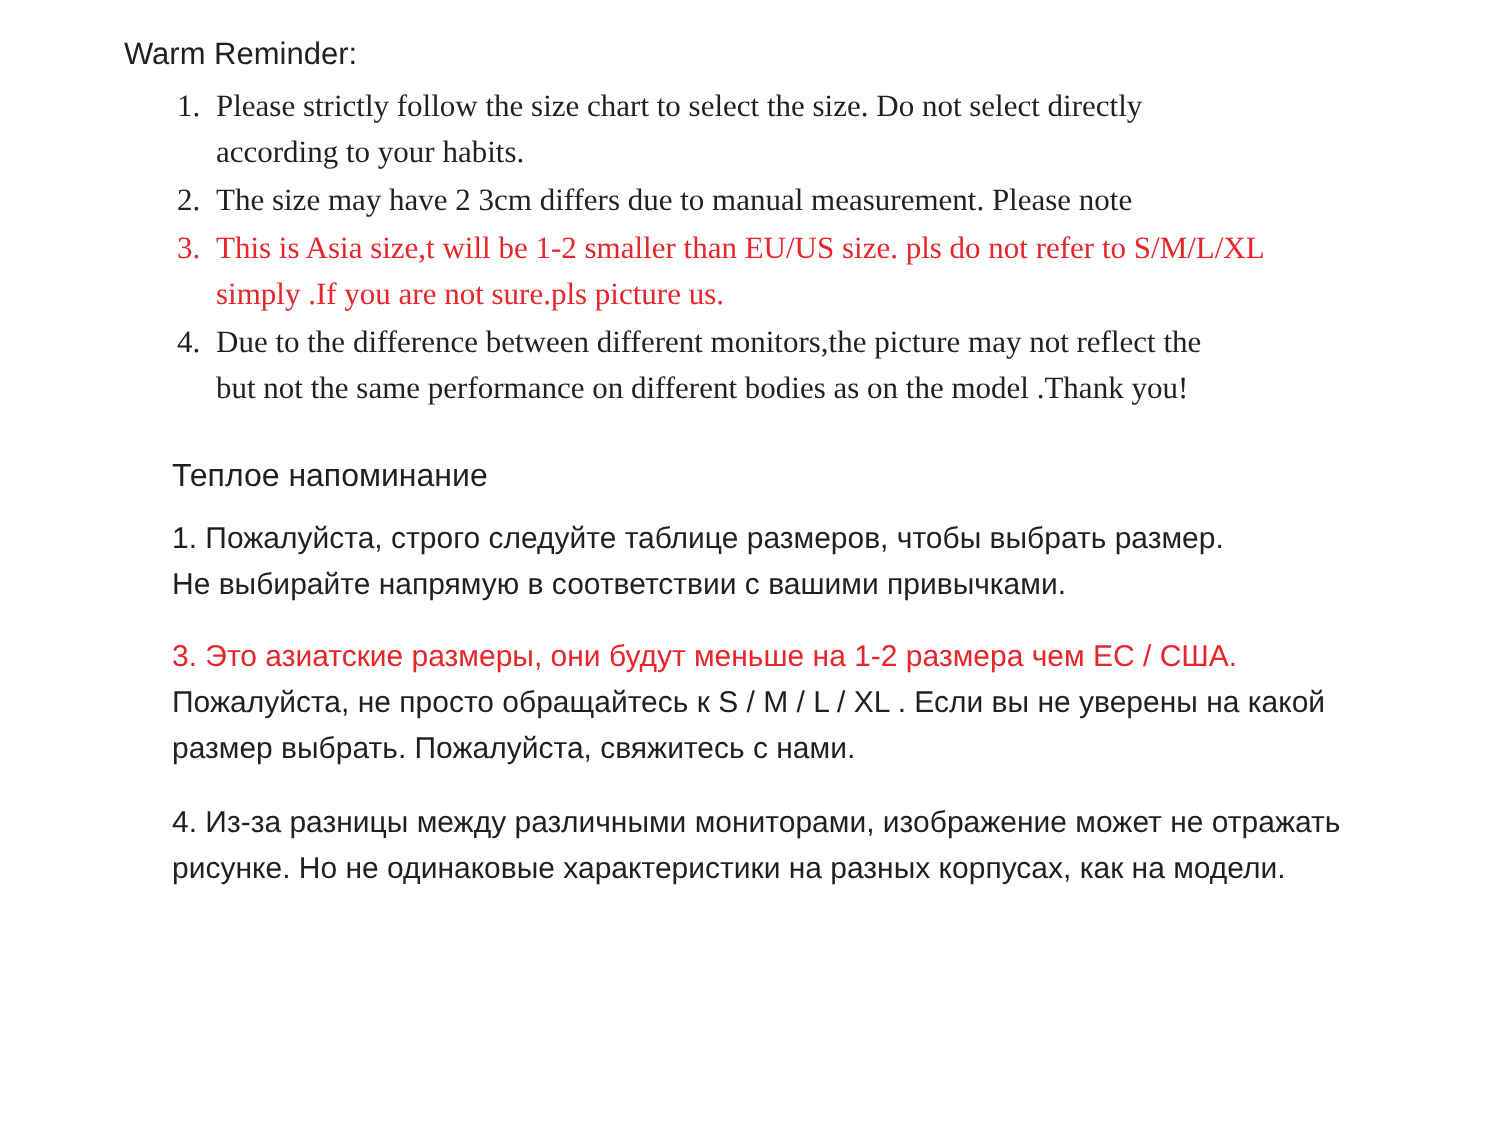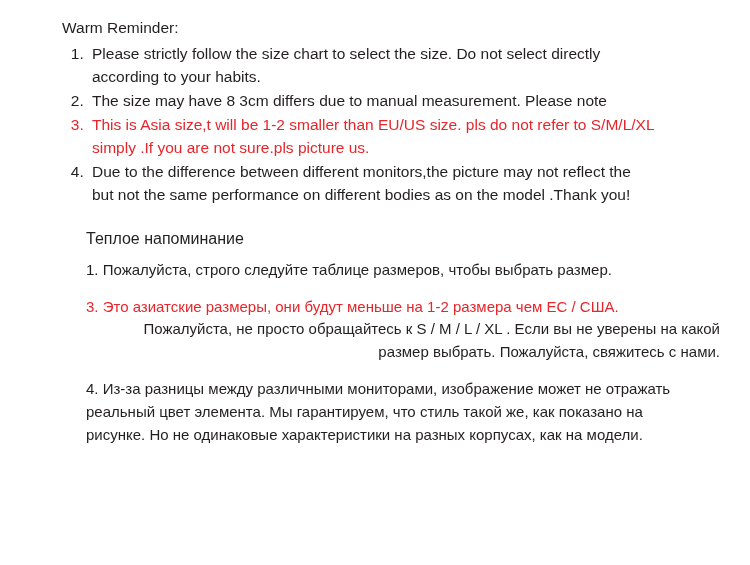--- a/index.html
+++ b/index.html
@@ -28,22 +28,23 @@
     color: #231f20;
   }
   ol.en-list {
     margin: 0;
     padding: 0 0 0 26px;
     list-style-type: decimal;
     font-size: 15.5px;
     line-height: 1.48;
   }
   ol.en-list > li {
-    margin: 0 0 1px 0;
+    margin: 0 0 1px 16px;
     padding-left: 4px;
+    font-family: Liberation Serif, serif;
   }
   ol.en-list > li::marker {
     color: inherit;
   }
   li.red {
     color: #e8252a;
   }
   .ru-block {
     margin-top: 22px;
   }
@@ -57,67 +58,66 @@
     font-size: 15px;
     line-height: 1.52;
     margin: 0 0 14px 0;
     padding-left: 24px;
   }
   .ru-para.red {
     color: #e8252a;
   }
   .ru-para .cont {
     color: #231f20;
-    text-align: right;
   }
   .nowrapline {
     display: block;
   }
 </style>
 </head>
 <body>
 
 <div class="page">
 
   <div class="en-block">
     <p class="en-title">Warm Reminder:</p>
     <ol class="en-list">
       <li>
         <span class="nowrapline">Please strictly follow the size chart to select the size. Do not select directly</span>
         <span class="nowrapline">according to your habits.</span>
       </li>
       <li>
-        <span class="nowrapline">The size may have 8 3cm differs due to manual measurement. Please note</span>
+        <span class="nowrapline">The size may have 2 3cm differs due to manual measurement. Please note</span>
       </li>
       <li class="red">
         <span class="nowrapline">This is Asia size,t will be 1-2 smaller than EU/US size. pls do not refer to S/M/L/XL</span>
         <span class="nowrapline">simply .If you are not sure.pls picture us.</span>
       </li>
       <li>
         <span class="nowrapline">Due to the difference between different monitors,the picture may not reflect the</span>
         <span class="nowrapline">but not the same performance on different bodies as on the model .Thank you!</span>
       </li>
     </ol>
   </div>
 
   <div class="ru-block">
     <p class="ru-title">Теплое напоминание</p>
 
     <p class="ru-para">
       <span class="nowrapline">1. Пожалуйста, строго следуйте таблице размеров, чтобы выбрать размер.</span>
+      <span class="nowrapline">Не выбирайте напрямую в соответствии с вашими привычками.</span>
     </p>
 
 
     <p class="ru-para red">
       <span class="nowrapline">3. Это азиатские размеры, они будут меньше на 1-2 размера чем ЕС / США.</span>
       <span class="nowrapline cont">Пожалуйста, не просто обращайтесь к S / M / L / XL . Если вы не уверены на какой</span>
       <span class="nowrapline cont">размер выбрать. Пожалуйста, свяжитесь с нами.</span>
     </p>
 
     <p class="ru-para">
       <span class="nowrapline">4. Из-за разницы между различными мониторами, изображение может не отражать</span>
-      <span class="nowrapline">реальный цвет элемента. Мы гарантируем, что стиль такой же, как показано на</span>
       <span class="nowrapline">рисунке. Но не одинаковые характеристики на разных корпусах, как на модели.</span>
 
     </p>
   </div>
 
 </div>
 
 </body></html>

